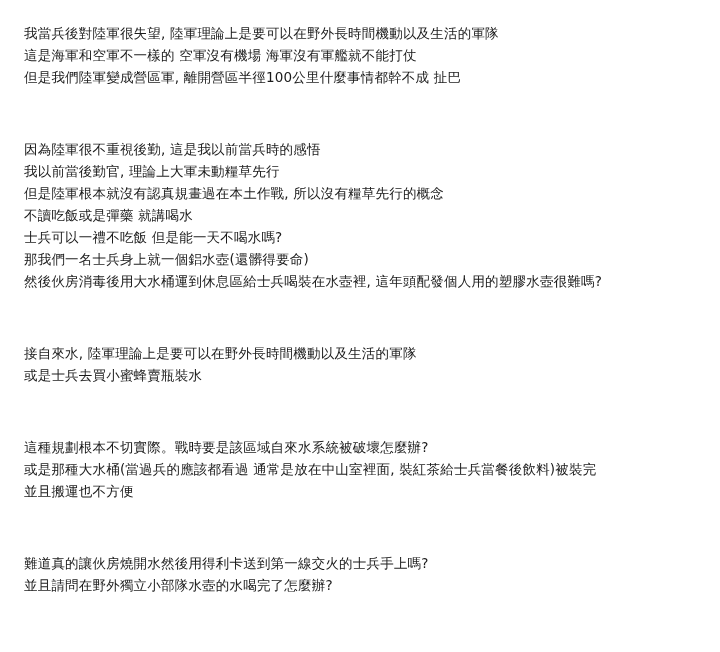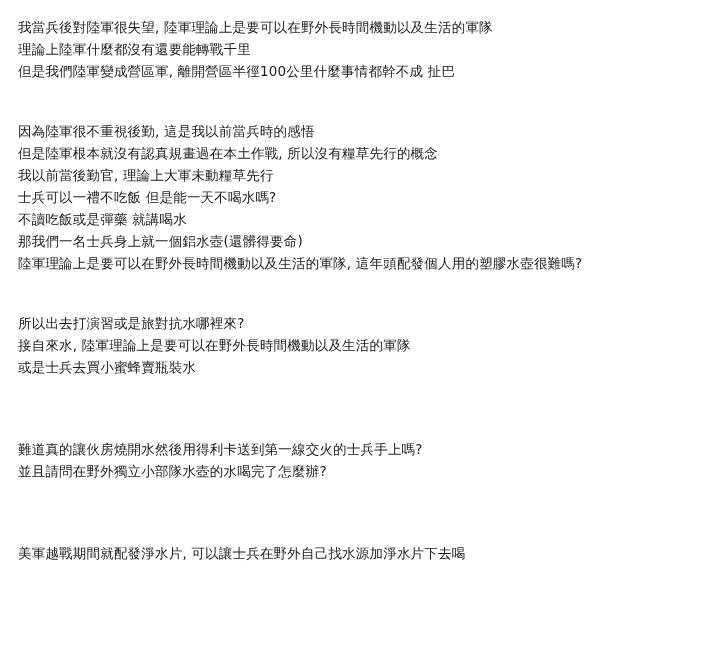--- a/index.html
+++ b/index.html
@@ -11,60 +11,64 @@
     width: 720px;
     height: 652px;
     overflow: hidden;
     font-family: "DejaVu Sans", "Liberation Sans", sans-serif;
   }
   #post {
     padding: 8px 10px 0 10px;
     box-sizing: border-box;
   }
   .para {
-    margin: 8px;
+    margin: 14px;
   }
   .line {
     font-size: 13.5px;
     line-height: 22px;
     color: #1a1a1a;
     white-space: pre-wrap;
     word-break: break-all;
     letter-spacing: 0.2px;
   }
   .spacer {
     height: 22px;
   }
 </style>
 </head>
 <body>
 
 <div id="post">
     <div class="para">
       <div class="line">我當兵後對陸軍很失望, 陸軍理論上是要可以在野外長時間機動以及生活的軍隊</div>
-      <div class="line">理論上陸軍什麼都沒有還要能轉戰千里</div>
+      <div class="line">這是海軍和空軍不一樣的 空軍沒有機場 海軍沒有軍艦就不能打仗</div>
       <div class="line">但是我們陸軍變成營區軍, 離開營區半徑100公里什麼事情都幹不成 扯巴</div>
     </div>
     <div class="spacer"></div>
     <div class="para">
       <div class="line">因為陸軍很不重視後勤, 這是我以前當兵時的感悟</div>
+      <div class="line">我以前當後勤官, 理論上大軍未動糧草先行</div>
       <div class="line">但是陸軍根本就沒有認真規畫過在本土作戰, 所以沒有糧草先行的概念</div>
-      <div class="line">我以前當後勤官, 理論上大軍未動糧草先行</div>
+      <div class="line">不讀吃飯或是彈藥 就講喝水</div>
       <div class="line">士兵可以一禮不吃飯 但是能一天不喝水嗎?</div>
-      <div class="line">不讀吃飯或是彈藥 就講喝水</div>
       <div class="line">那我們一名士兵身上就一個鋁水壺(還髒得要命)</div>
-      <div class="line">陸軍理論上是要可以在野外長時間機動以及生活的軍隊, 這年頭配發個人用的塑膠水壺很難嗎?</div>
+      <div class="line">然後伙房消毒後用大水桶運到休息區給士兵喝裝在水壺裡, 這年頭配發個人用的塑膠水壺很難嗎?</div>
     </div>
     <div class="spacer"></div>
     <div class="para">
-      <div class="line">所以出去打演習或是旅對抗水哪裡來?</div>
       <div class="line">接自來水, 陸軍理論上是要可以在野外長時間機動以及生活的軍隊</div>
       <div class="line">或是士兵去買小蜜蜂賣瓶裝水</div>
     </div>
     <div class="spacer"></div>
+    <div class="para">
+      <div class="line">這種規劃根本不切實際。戰時要是該區域自來水系統被破壞怎麼辦?</div>
+      <div class="line">或是那種大水桶(當過兵的應該都看過 通常是放在中山室裡面, 裝紅茶給士兵當餐後飲料)被裝完</div>
+      <div class="line">並且搬運也不方便</div>
+    </div>
     <div class="spacer"></div>
     <div class="para">
       <div class="line">難道真的讓伙房燒開水然後用得利卡送到第一線交火的士兵手上嗎?</div>
       <div class="line">並且請問在野外獨立小部隊水壺的水喝完了怎麼辦?</div>
     </div>
     <div class="spacer"></div>
     <div class="spacer"></div>
     <div class="para">
       <div class="line">美軍越戰期間就配發淨水片, 可以讓士兵在野外自己找水源加淨水片下去喝</div>
     </div>

